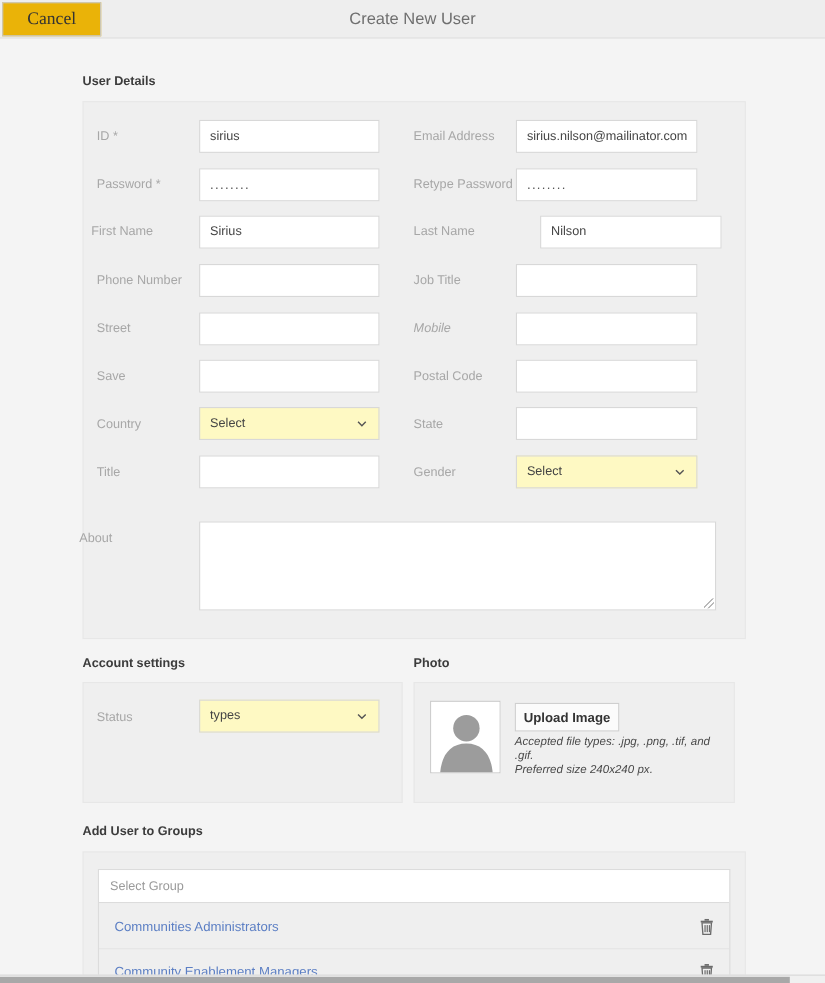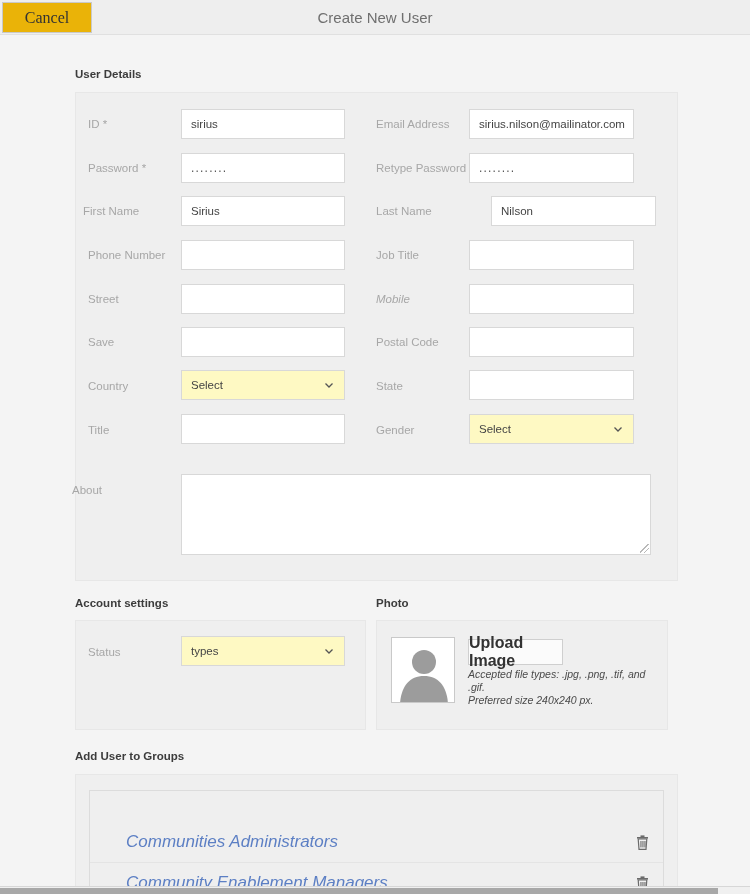--- a/index.html
+++ b/index.html
@@ -75,21 +75,21 @@
       linear-gradient(135deg, transparent 0 67%, #b9b9b9 67% 77%, transparent 77% 100%);
   }
 
   
   .avatar-box{
     position:absolute; width:64px; height:66px; background:#ffffff;
     border:1px solid #c9c9c9; overflow:hidden;
   }
   .btn-upload{
     position:absolute; background:#fbfbfb; border:1px solid #cfcfcf;
-    height:26px; font-size:16px; font-weight:bold; color:#333;
+    height:26px; font-size:12px; font-weight:bold; color:#333;
     display:flex; align-items:center; justify-content:center; cursor:pointer;
   }
   .photo-note{
     position:absolute; font-size:10.5px; font-style:italic; color:#4a4a4a;
     line-height:13px; white-space:pre-line;
   }
 
   
   .group-box{
     position:absolute; border:1px solid #dcdcdc; background:#efefef;
@@ -98,21 +98,21 @@
   .group-search{
     position:absolute; left:0; top:0; height:30px; background:#ffffff;
     border-bottom:1px solid #dcdcdc; display:flex; align-items:center;
     padding:0 10px; font-size:11.5px; color:#9a9a9a; width:100%;
   }
   .group-row{
     position:absolute; left:0; height:41px; width:100%;
     border-bottom:1px solid #e4e4e4; display:flex; align-items:center;
   }
   .group-link{
-    position:absolute; left:36px; font-size:17px; font-style:italic;
+    position:absolute; left:14px; font-size:12px; 
     color:#5c7fc4; cursor:pointer;
   }
   .trash{
     position:absolute; right:14px; width:13px; height:15px; cursor:pointer;
   }
   .hscroll{
     position:absolute; left:0; bottom:0; width:750px; height:8px;
     background:#f0f0f0; border-top:1px solid #d7d7d7;
   }
   .hscroll i{
@@ -210,20 +210,21 @@
 </div>
 
 <div class="btn-upload" style="left:468px; top:639px; width:95px;">Upload Image</div>
 <div class="photo-note" style="left:468px; top:668px; width:180px;">Accepted file types: .jpg, .png, .tif, and .gif.
 Preferred size 240x240 px.</div>
 
 <div class="section-label" style="left:75px; top:750px;">Add User to Groups</div>
 <div class="panel" style="left:75px; top:774px; width:603px; height:120px;"></div>
 
 <div class="group-box" style="left:89px; top:790px; width:575px; height:104px;">
+  <div class="group-search">Select Group</div>
 
   <div class="group-row" style="top:31px;">
     <span class="group-link">Communities Administrators</span>
     <svg class="trash" viewBox="0 0 13 15">
       <rect x="1" y="2" width="11" height="1.6" fill="#6b6b6b"></rect>
       <rect x="4.5" y="0.4" width="4" height="1.6" fill="#6b6b6b"></rect>
       <path d="M2.2 4 L10.8 4 L10 14.4 L3 14.4 Z" fill="none" stroke="#6b6b6b" stroke-width="1.2"></path>
       <rect x="4.4" y="6" width="1.1" height="6.4" fill="#6b6b6b"></rect>
       <rect x="6.4" y="6" width="1.1" height="6.4" fill="#6b6b6b"></rect>
       <rect x="8.4" y="6" width="1.1" height="6.4" fill="#6b6b6b"></rect>

